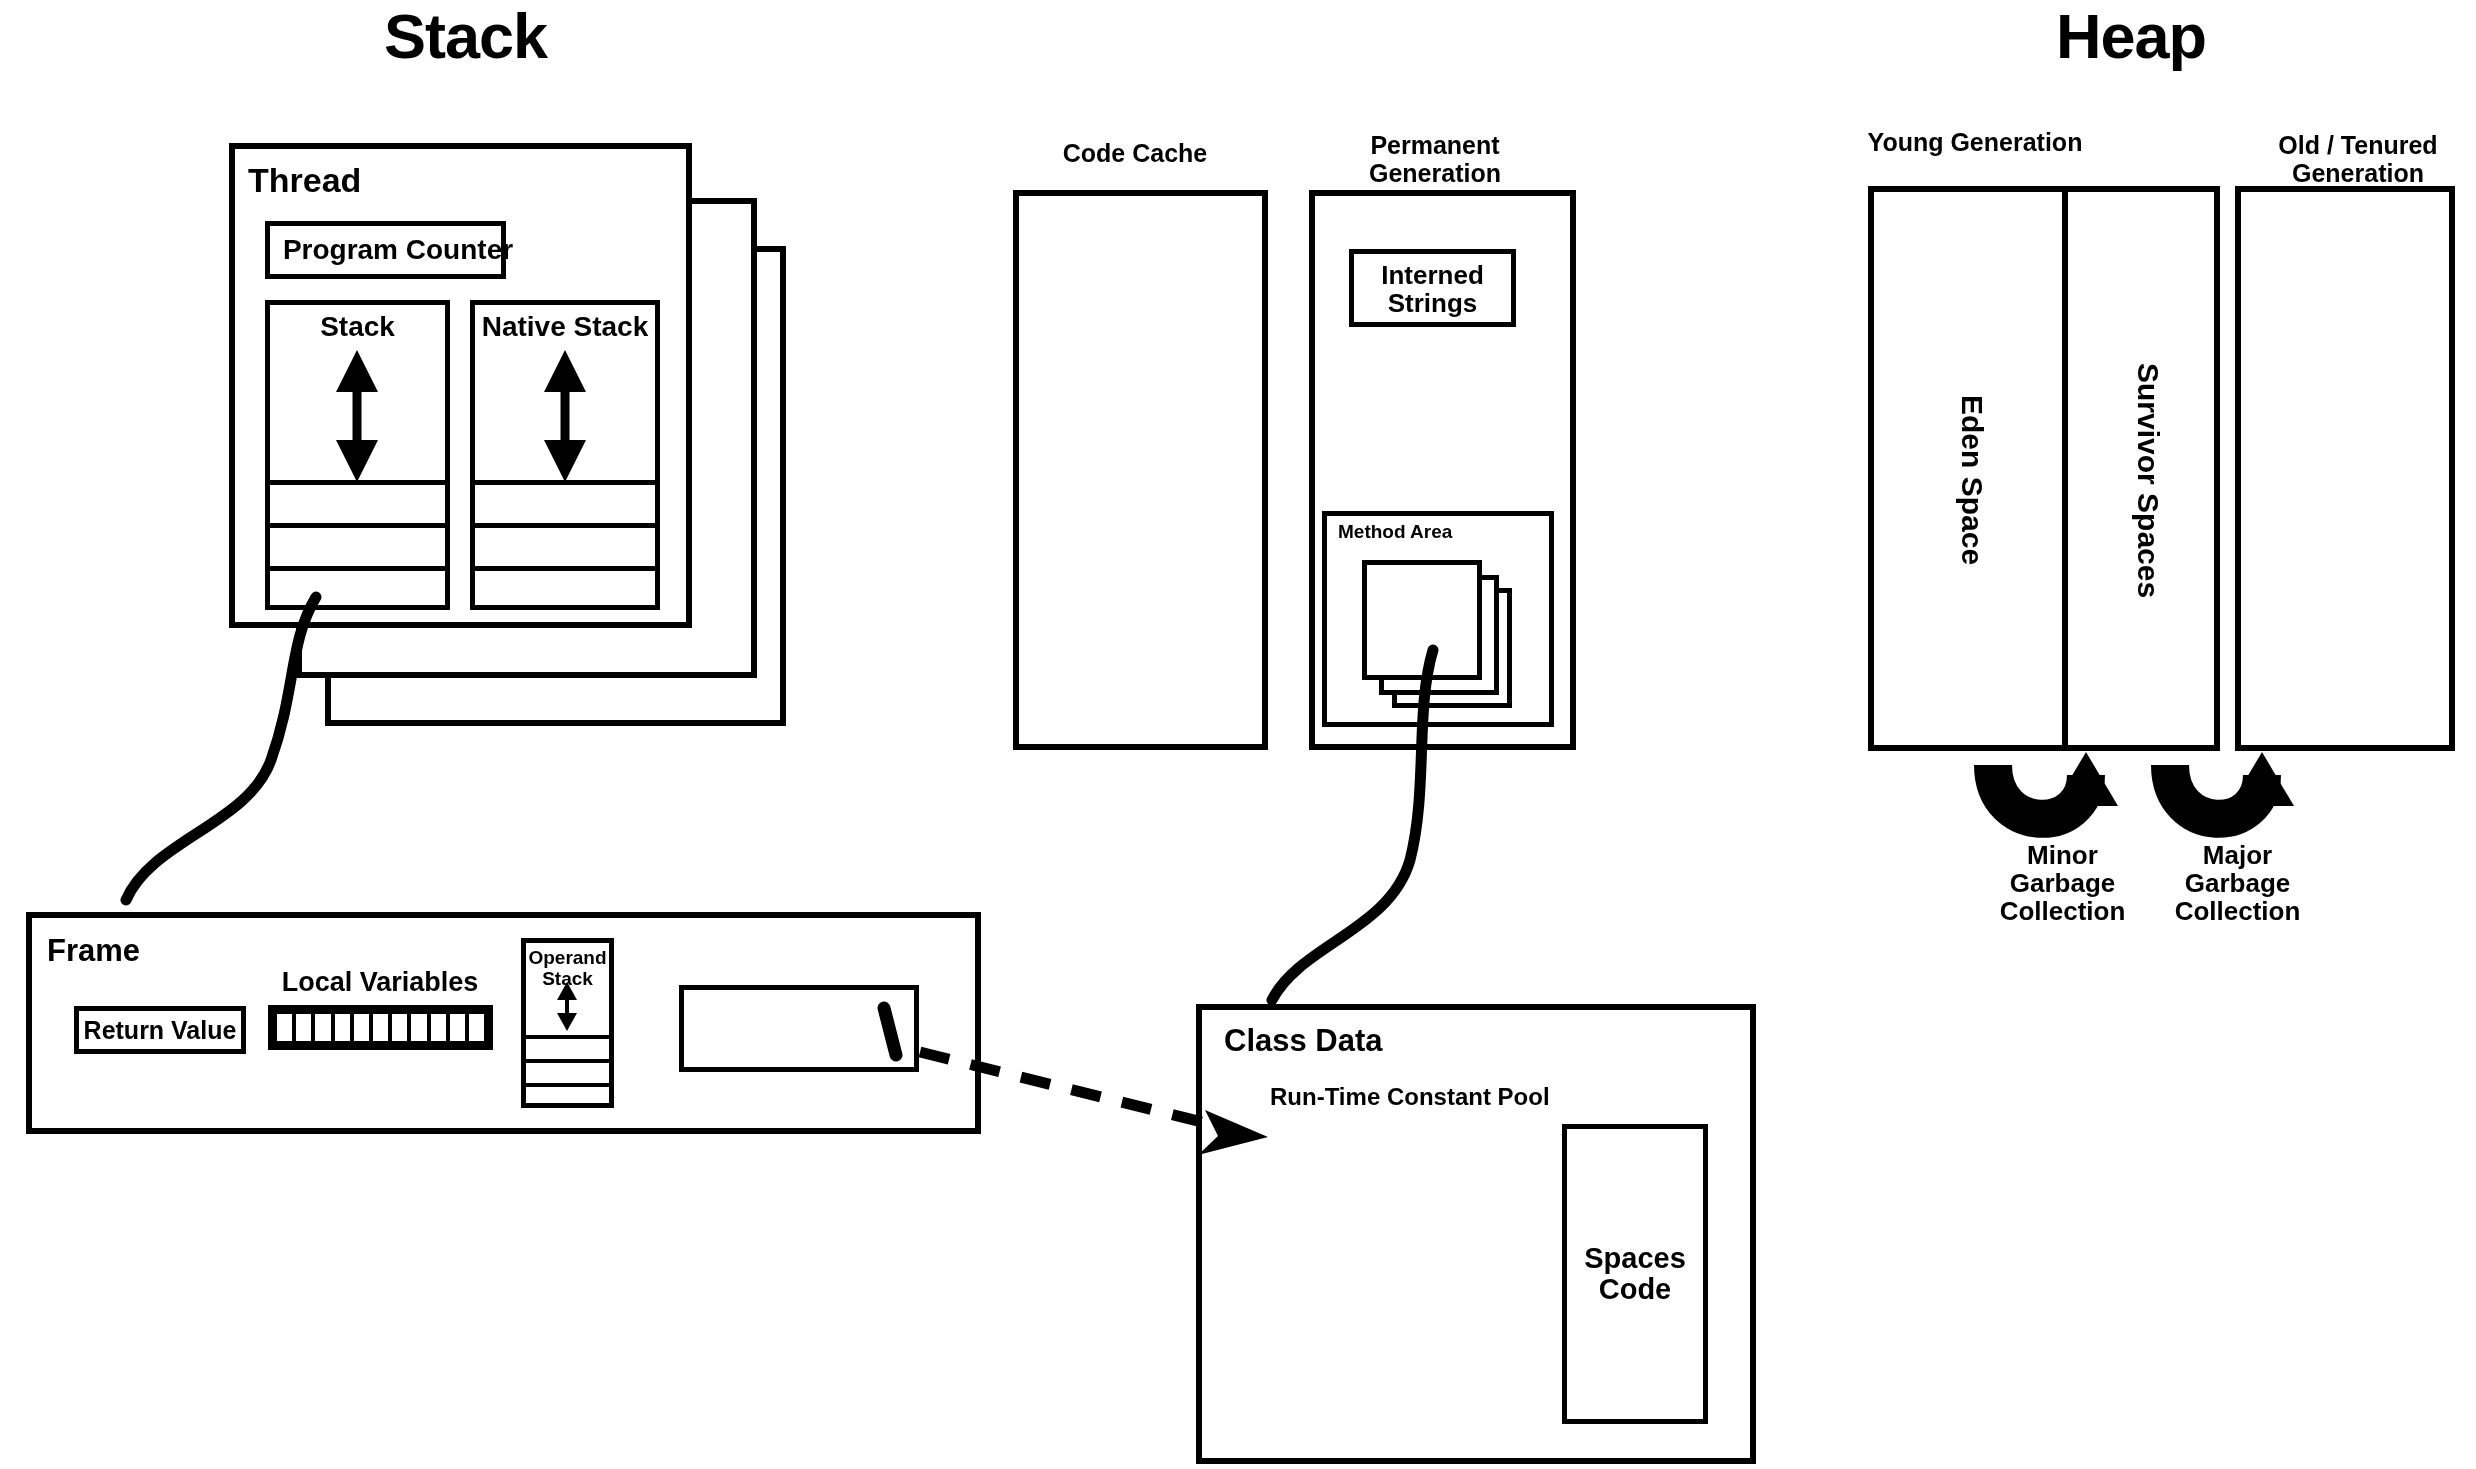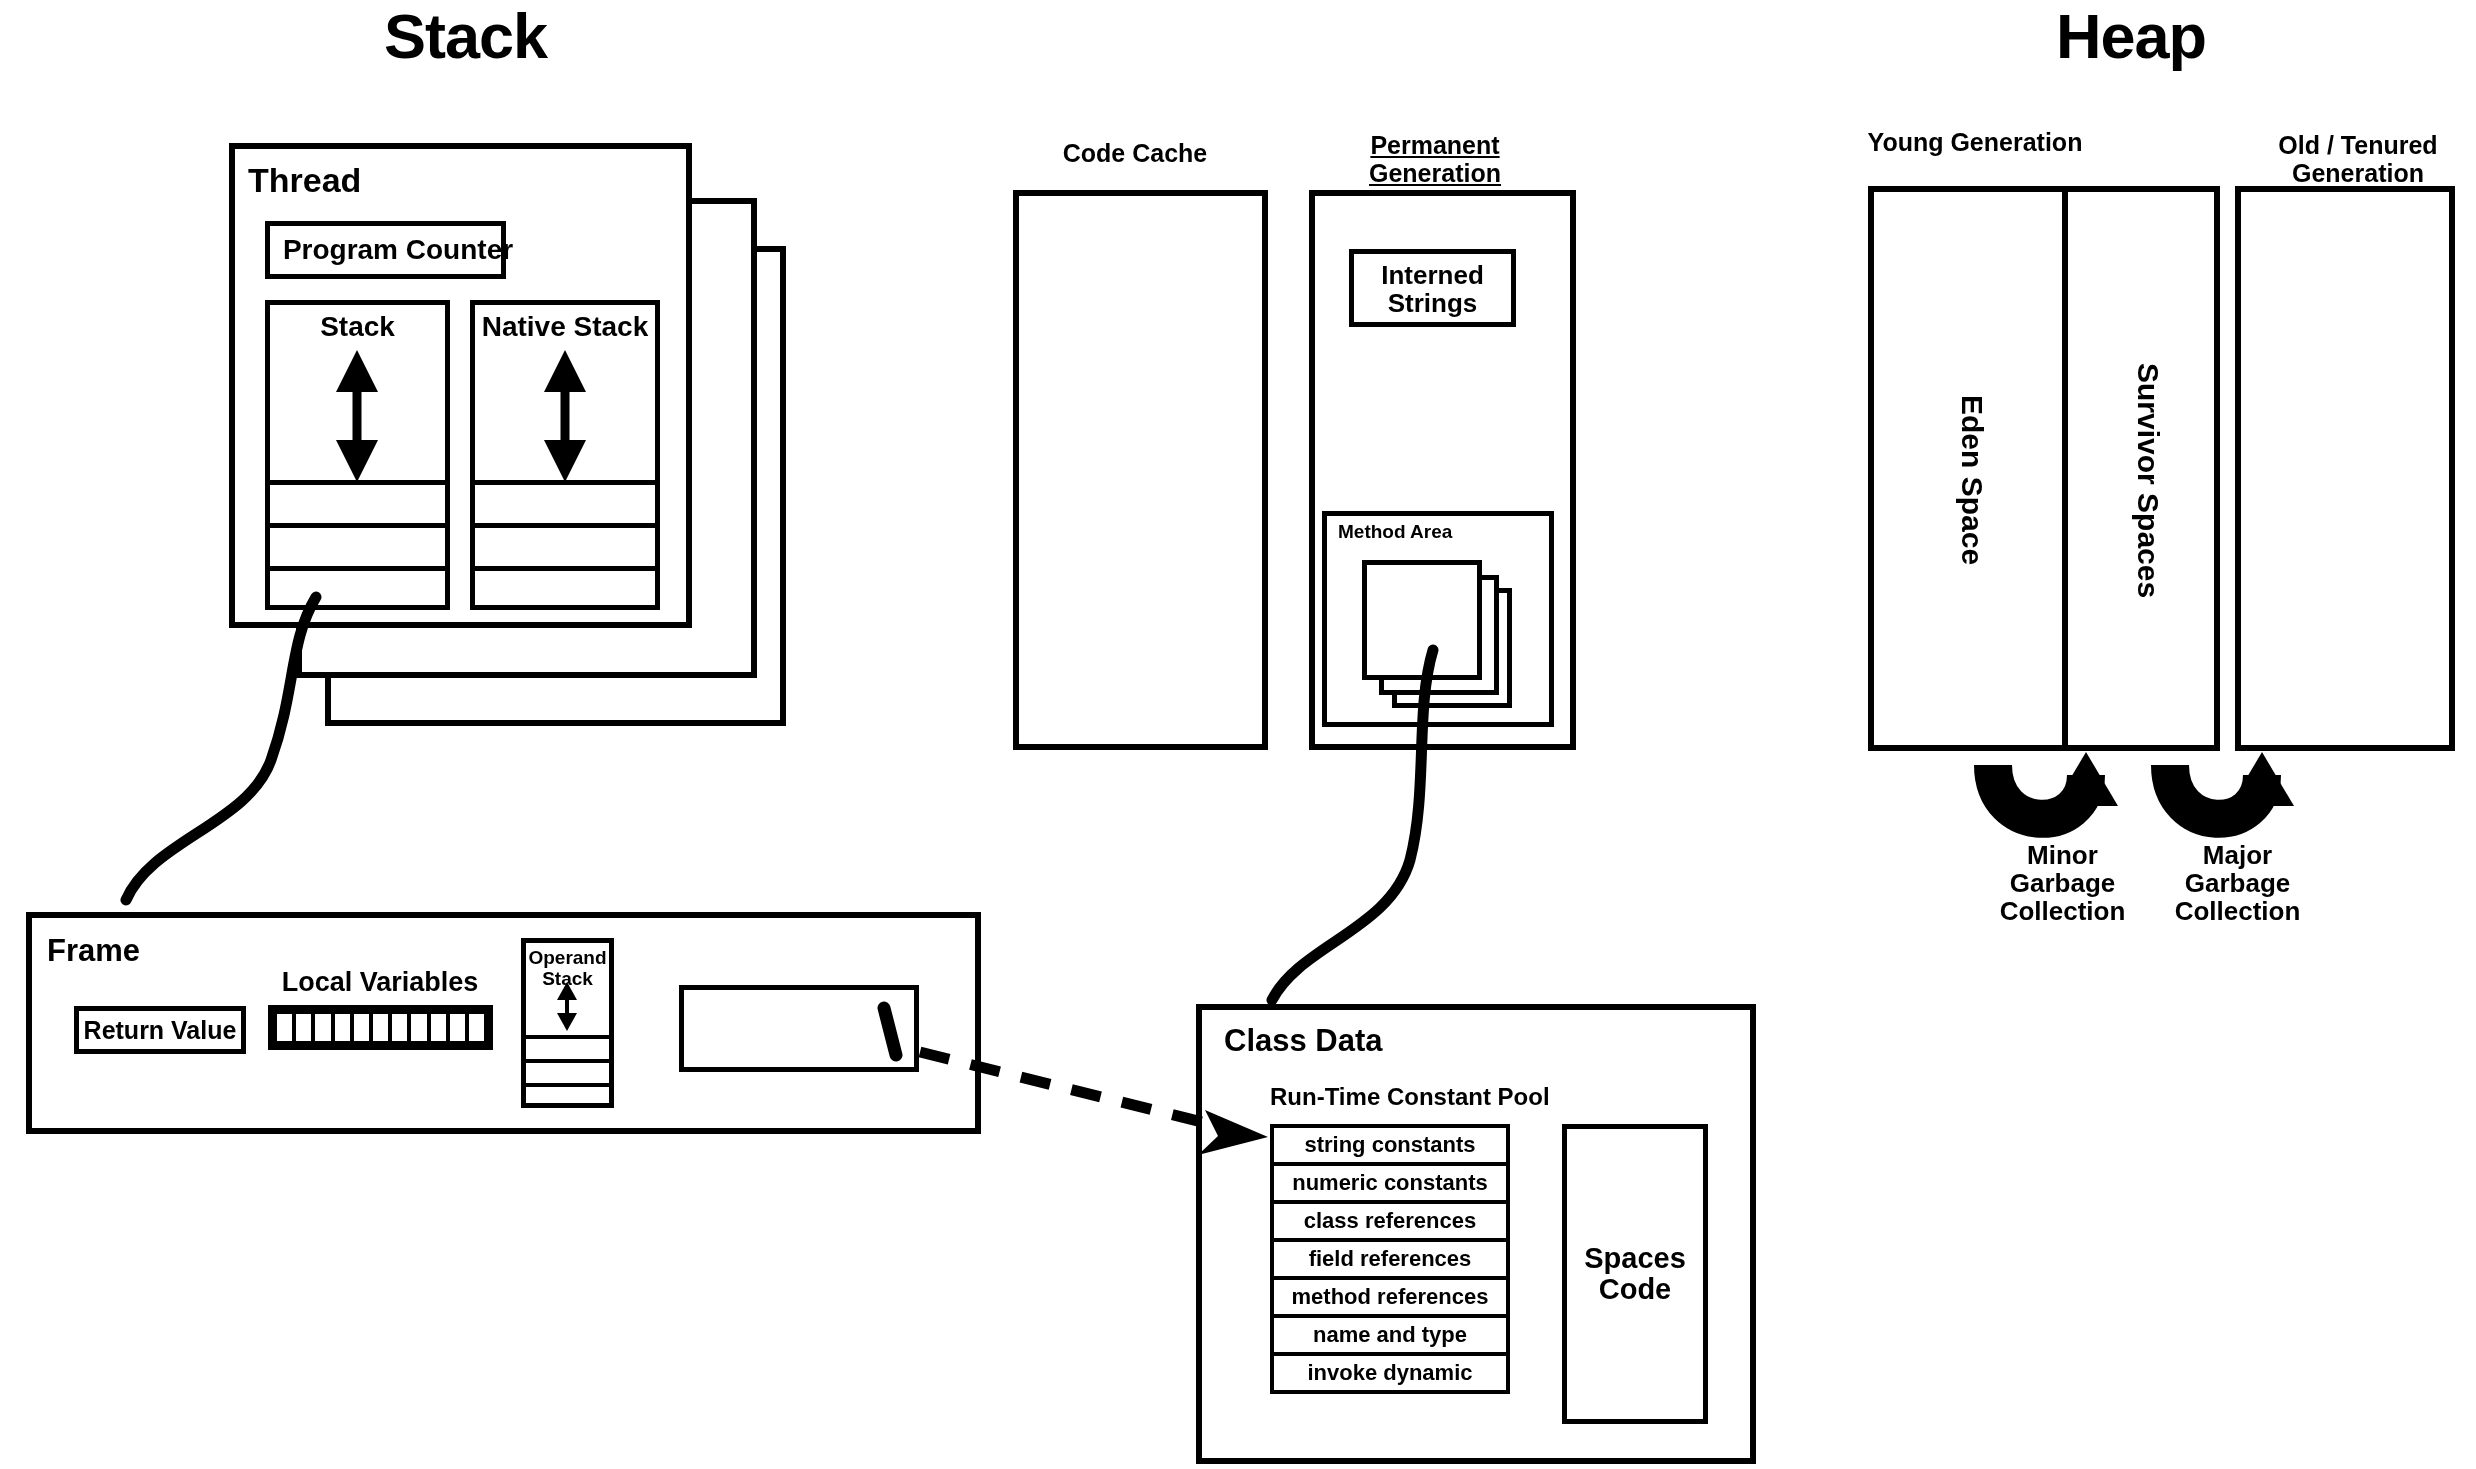--- a/index.html
+++ b/index.html
@@ -177,49 +177,40 @@
 Stack</div>
   <div class="hline" style="left:521px; top:1035px; width:93px; height:4px;"></div>
   <div class="hline" style="left:521px; top:1059px; width:93px; height:4px;"></div>
   <div class="hline" style="left:521px; top:1083px; width:93px; height:4px;"></div>
 
   <div class="abs box-thin" style="left:679px; top:985px; width:240px; height:87px;"></div>
 
   <div class="abs caption" style="left:1000px; top:140px; width:270px;">Code Cache</div>
   <div class="abs box" style="left:1013px; top:190px; width:255px; height:560px;"></div>
 
-  <div class="abs caption" style="left:1300px; top:132px; width:270px;text-decoration:underline;">Permanent
+  <div class="abs caption" style="left:1300px; top:132px; width:270px;">Permanent
 Generation</div>
   <div class="abs box" style="left:1309px; top:190px; width:267px; height:560px;"></div>
 
   <div class="abs box-thin" style="left:1349px; top:249px; width:167px; height:78px;"></div>
   <div class="abs lbl" style="left:1349px; top:261px; width:167px; font-size:26px;">Interned
 Strings</div>
 
   <div class="abs box-thin" style="left:1322px; top:511px; width:232px; height:216px;"></div>
   <div class="abs lbl-left" style="left:1338px; top:522px; width:232px; font-size:19px;">Method Area</div>
 
   <div class="abs box-thin" style="left:1392px; top:588px; width:120px; height:120px;"></div>
   <div class="abs box-thin" style="left:1379px; top:575px; width:120px; height:120px;"></div>
   <div class="abs box-thin" style="left:1362px; top:560px; width:120px; height:120px;"></div>
 
   <div class="abs box" style="left:1196px; top:1004px; width:560px; height:460px;"></div>
   <div class="abs lbl-left" style="left:1224px; top:1024px; font-size:31px;">Class Data</div>
 
   <div class="abs lbl-left" style="left:1270px; top:1084px; font-size:24px;">Run-Time Constant Pool</div>
 
-  <div class="abs" style="left:1270px; top:1124px; width:240px;">
-    <div class="cp-row" style="height:42px;">string constants</div>
-    <div class="cp-row" style="height:42px;">numeric constants</div>
-    <div class="cp-row" style="height:42px;">class references</div>
-    <div class="cp-row" style="height:42px;">field references</div>
-    <div class="cp-row" style="height:42px;">method references</div>
-    <div class="cp-row" style="height:42px;">name and type</div>
-    <div class="cp-row" style="height:42px;">invoke dynamic</div>
-  </div>
 
   <div class="abs box-thin" style="left:1562px; top:1124px; width:146px; height:300px;"></div>
   <div class="abs lbl" style="left:1562px; top:1243px; width:146px; font-size:29px;">Spaces
 Code</div>
 
   <div class="abs caption" style="left:1800px; top:129px; width:350px;">Young Generation</div>
   <div class="abs caption" style="left:2218px; top:132px; width:280px;">Old / Tenured
 Generation</div>
 
   <div class="abs box" style="left:1868px; top:186px; width:352px; height:565px;"></div>

